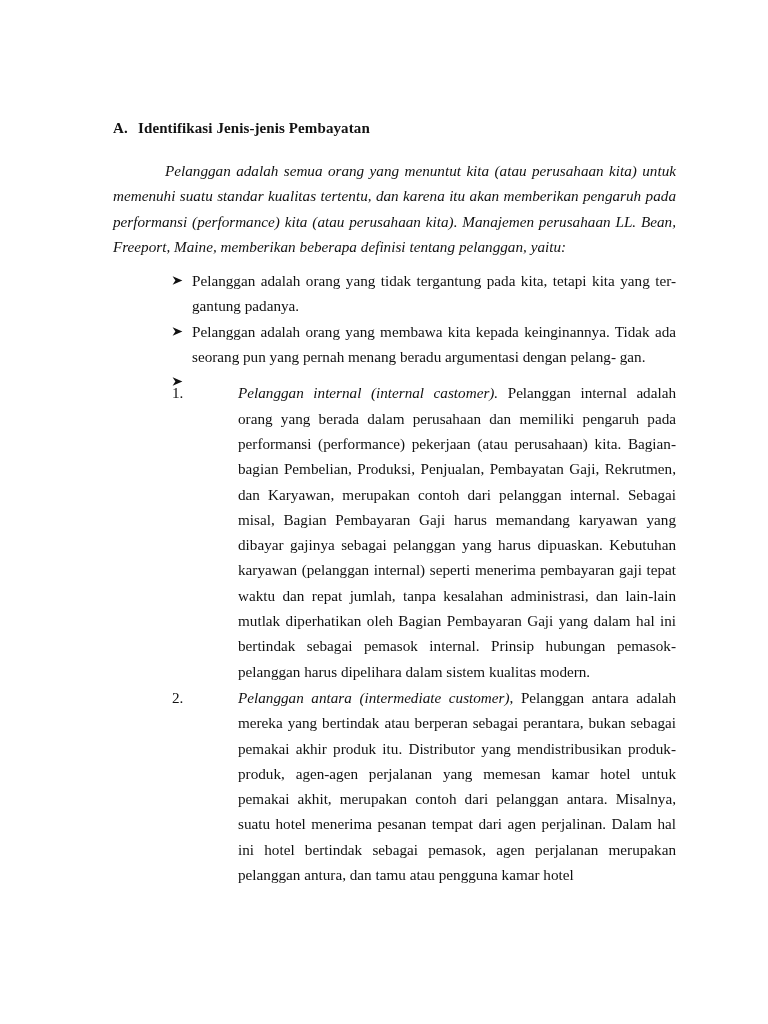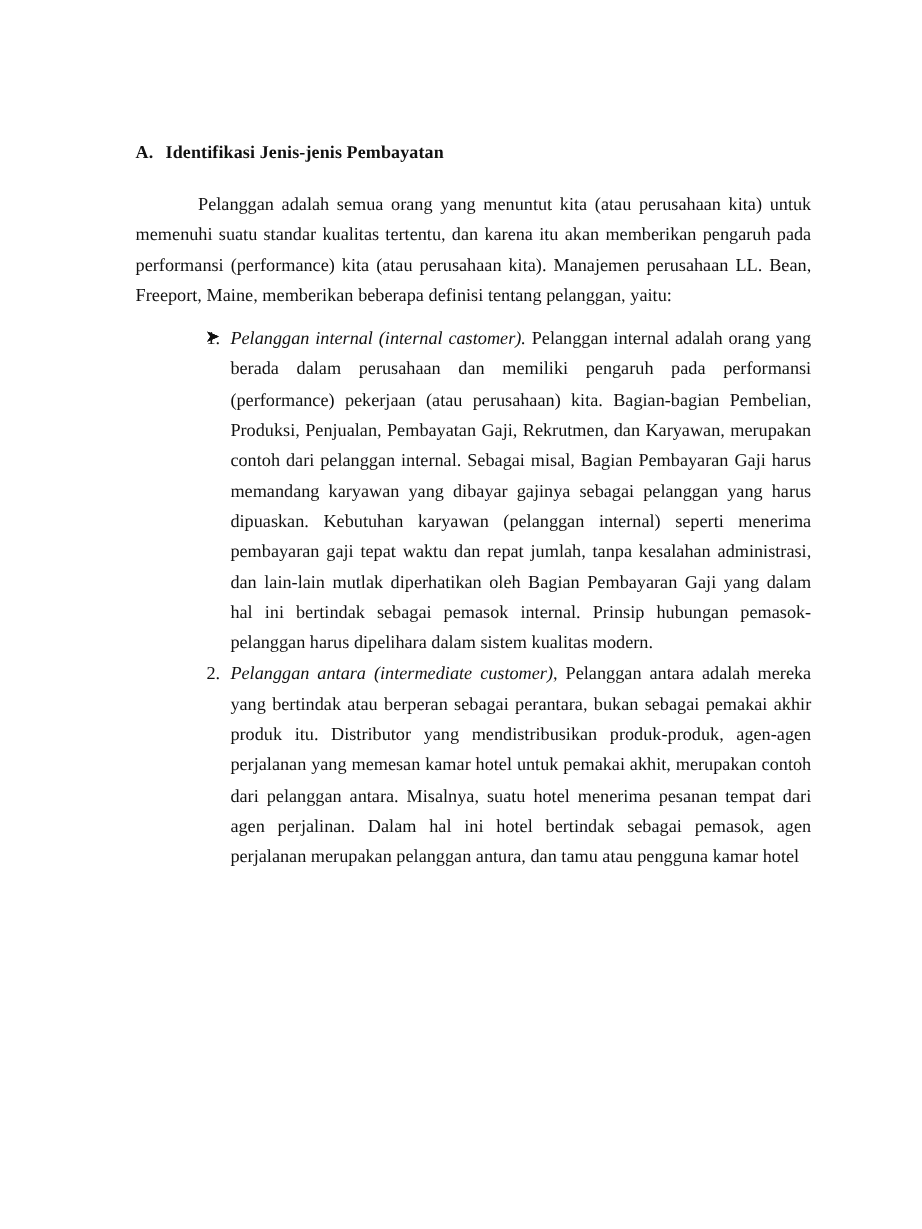--- a/index.html
+++ b/index.html
@@ -51,20 +51,21 @@
   }
 
   
   .para {
     font-size: 15.2px;
     line-height: 25.3px;
     text-align: justify;
     margin: 0 0 4px 0;
     text-indent: 52px;
     word-spacing: 0.1px;
+    font-style: italic;
   }
 
   
   .bullet-list {
     margin: 9px 0 9px 0;
     padding: 0;
     list-style: none;
   }
   .bullet-list > li {
     position: relative;
@@ -107,20 +108,21 @@
     position: absolute;
     left: 59px;
     top: 0;
     width: 20px;
     line-height: 25.3px;
     font-size: 15.2px;
     text-align: left;
   }
   .numbered-list > li .item-body {
     display: block;
+    margin-left: 46px;
   }
 
   .lead-italic {
     font-style: italic;
   }
 </style>
 </head>
 <body>
 
 <div class="page">
@@ -133,27 +135,29 @@
 
     <p class="para">Pelanggan adalah semua orang yang menuntut kita (atau perusahaan kita) untuk memenuhi suatu standar kualitas tertentu, dan karena itu akan memberikan pengaruh pada performansi (performance) kita (atau perusahaan kita). Manajemen perusahaan LL. Bean, Freeport, Maine, memberikan beberapa definisi tentang pelanggan, yaitu:</p>
 
     <ul class="bullet-list">
       <li>
         <span class="bullet-marker">
           <svg width="11" height="9" viewBox="0 0 11 9" aria-hidden="true">
               <path d="M0.6 0.2 L10.4 4.5 L0.6 8.8 L3.4 4.5 Z" fill="#111111"></path>
             </svg>
         </span>
+        <span>Pelanggan adalah orang yang tidak tergantung pada kita, tetapi kita yang ter- gantung padanya.</span>
       </li>
       <li>
         <span class="bullet-marker">
           <svg width="11" height="9" viewBox="0 0 11 9" aria-hidden="true">
               <path d="M0.6 0.2 L10.4 4.5 L0.6 8.8 L3.4 4.5 Z" fill="#111111"></path>
             </svg>
         </span>
+        <span>Pelanggan adalah orang yang membawa kita kepada keinginannya. Tidak ada seorang pun yang pernah menang beradu argumentasi dengan pelang- gan.</span>
       </li>
       <li>
         <span class="bullet-marker">
           <svg width="11" height="9" viewBox="0 0 11 9" aria-hidden="true">
               <path d="M0.6 0.2 L10.4 4.5 L0.6 8.8 L3.4 4.5 Z" fill="#111111"></path>
             </svg>
         </span>
       </li>
     </ul>
 

